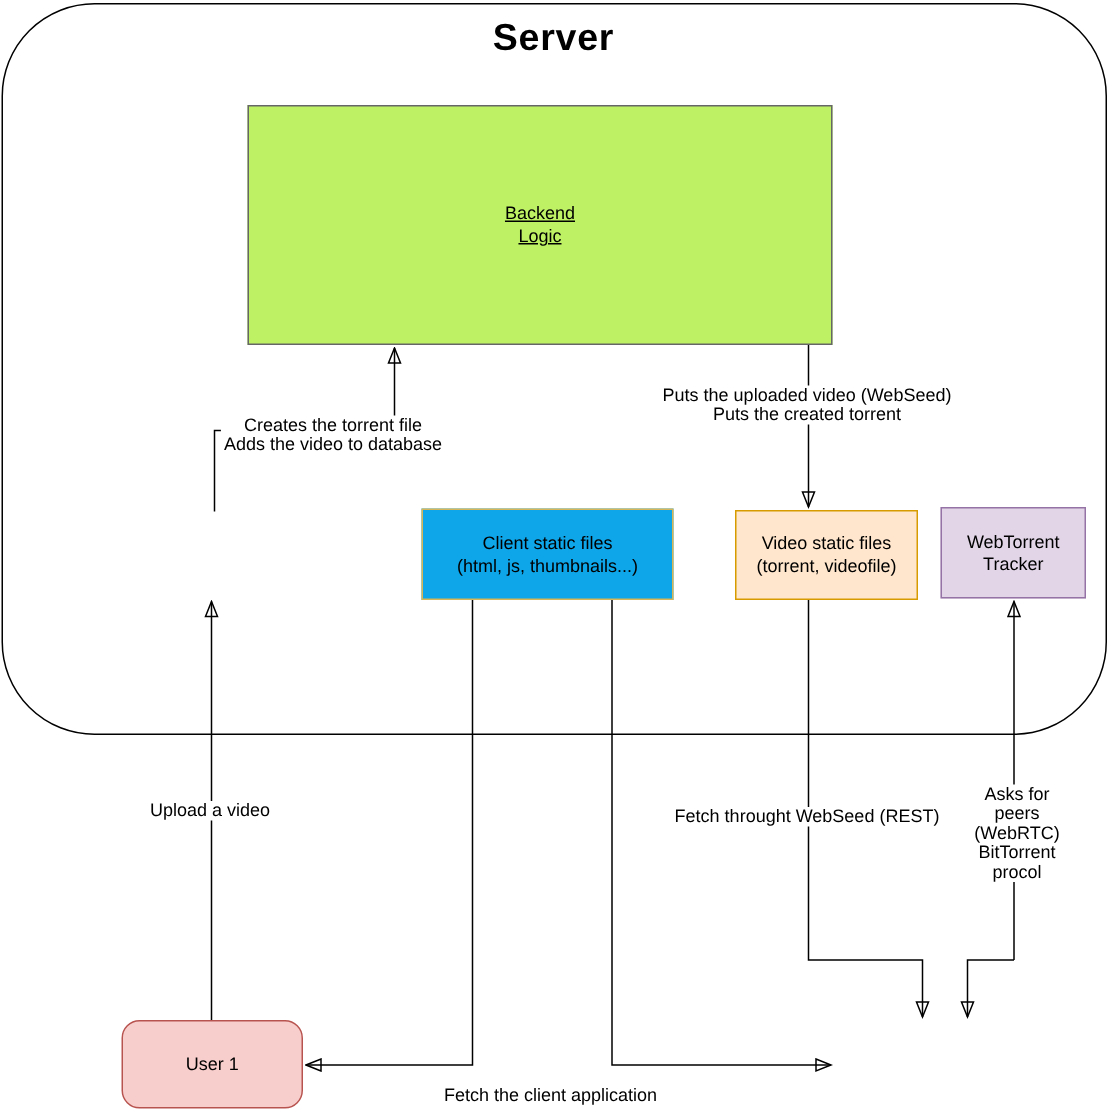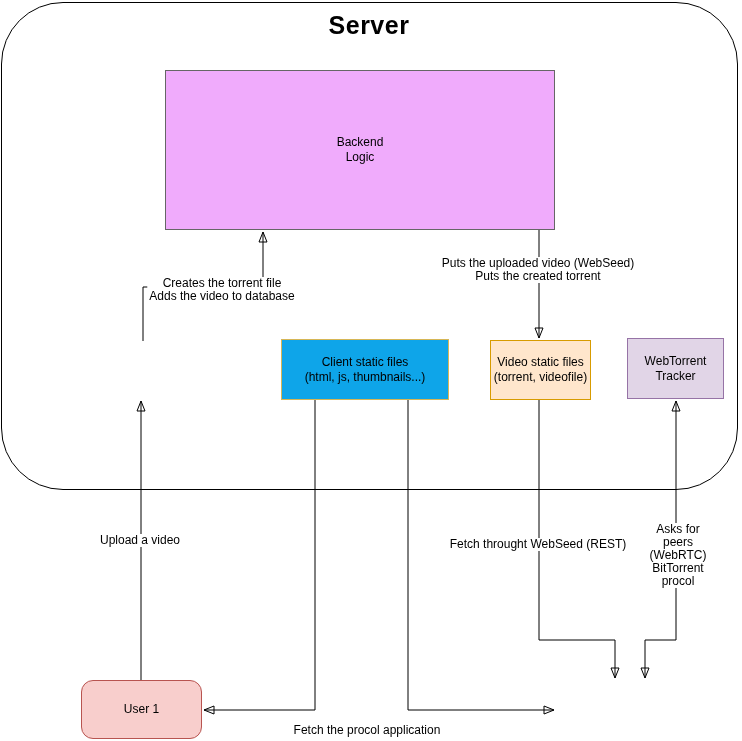--- a/index.html
+++ b/index.html
@@ -39,21 +39,21 @@
     border: 1px solid #000;
     display: flex;
     align-items: center;
     justify-content: center;
     text-align: center;
   }
   .node-label { white-space: pre-line; line-height: 15px; }
   #node-backend  { left: 165px; top: 70px;  width: 390px; height: 160px; }
   #node-rest     { left: 58px;  top: 341px; width: 166px; height: 59px; }
   #node-client   { left: 281px; top: 339px; width: 168px; height: 61px; }
-  #node-video    { left: 490px; top: 340px; width: 101px; height: 60px; }
+  #node-video    { left: 490px; top: 340px; width: 122px; height: 60px; }
   #node-tracker  { left: 627px; top: 338px; width: 97px;  height: 61px; }
   #node-user1    { left: 81px;  top: 680px; width: 121px; height: 59px; border-radius: 12px; }
   #node-user2    { left: 556px; top: 680px; width: 121px; height: 58px; border-radius: 12px; }
   .edges-layer {
     position: absolute;
     left: 0; top: 0;
     width: 742px; height: 741px;
     pointer-events: none;
   }
   .edges-layer path {
@@ -78,21 +78,21 @@
   #lbl-peers        { left: 678px; top: 523px; }
 </style>
 </head>
 <body>
 
 <div class="canvas">
 
   <div class="server-container"></div>
   <div class="server-title">Server</div>
 
-  <div class="node" id="node-backend" style="background-color: #f0abfc; border-color: rgb(102, 102, 102);">
+  <div class="node" id="node-backend" style="background-color: #bef264; border-color: rgb(102, 102, 102); text-decoration: underline;">
     <span class="node-label">Backend
 Logic</span>
   </div>
 
 
   <div class="node" id="node-client" style="background-color: #0ea5e9; border-color: rgb(214, 182, 86);">
     <span class="node-label">Client static files
 (html, js, thumbnails...)</span>
   </div>
 
@@ -125,18 +125,18 @@
     <path d="M539,400 L539,640 L615,640 L615,678" marker-end="url(#arr)"></path>
     <path d="M676,640 L676,401" marker-end="url(#arr)"></path>
     <path d="M676,640 L645,640 L645,678" marker-end="url(#arr)"></path>
   </svg>
 
   <div class="edge-label" id="lbl-creates">Creates the torrent file
 Adds the video to database</div>
   <div class="edge-label" id="lbl-puts">Puts the uploaded video (WebSeed)
 Puts the created torrent</div>
   <div class="edge-label" id="lbl-upload">Upload a video</div>
-  <div class="edge-label" id="lbl-fetch-client">Fetch the procol application</div>
+  <div class="edge-label" id="lbl-fetch-client">Fetch the client application</div>
   <div class="edge-label" id="lbl-webseed">Fetch throught WebSeed (REST)</div>
   <div class="edge-label" id="lbl-peers">Asks for peers (WebRTC)
 BitTorrent procol</div>
 
 </div>
 
 </body></html>

